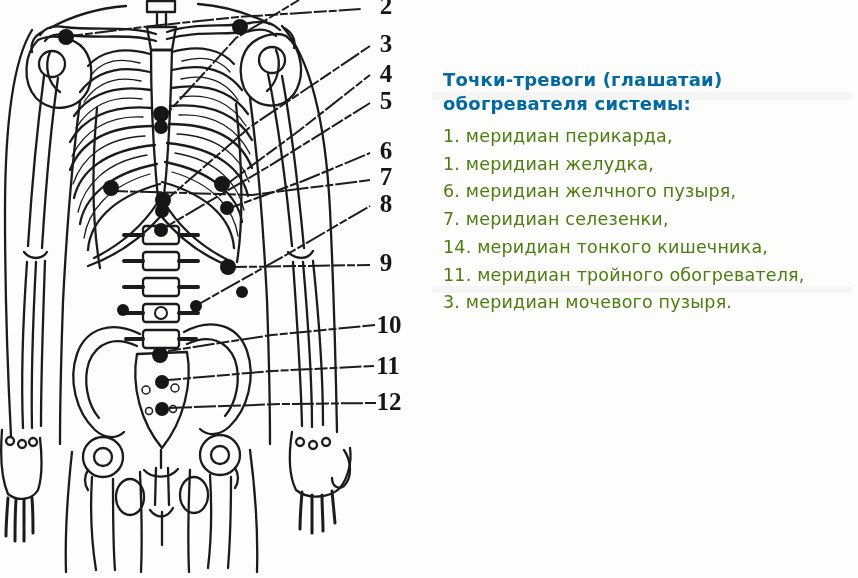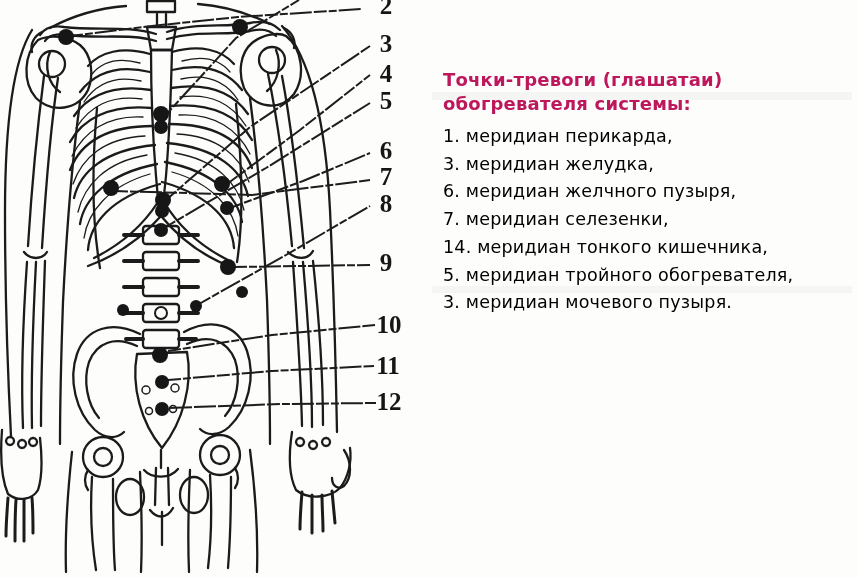--- a/index.html
+++ b/index.html
@@ -17,25 +17,25 @@
   .streak-1{left:432px;top:92px;width:420px;height:8px;}
   .streak-2{left:432px;top:286px;width:420px;height:7px;}
 
   
   .legend{
     position:absolute;left:443px;top:68px;width:406px;
     color:#2b2b2b;
   }
   .legend-title{
     font-weight:bold;font-size:18px;line-height:24px;
-    color:#be185d;letter-spacing:.2px;margin:0 0 7px 0;
+    color:#0369a1;letter-spacing:.2px;margin:0 0 7px 0;
   }
   .legend-list{
     list-style:none;margin:0;padding:0;
-    font-size:17.5px;line-height:27.7px;letter-spacing:.2px;color:#000000;
+    font-size:17.5px;line-height:27.7px;letter-spacing:.2px;color:#4d7c0f;
   }
 
   
   .leader{fill:none;stroke:#1d1d1d;stroke-width:2;stroke-dasharray:13 2 8 2 22 2;}
   .num{font-family:"Liberation Serif",serif;font-size:25px;font-weight:700;fill:#161616;text-anchor:middle;}
   .pt{fill:#161616;stroke:none;}
 </style>
 </head>
 <body>
 
@@ -246,22 +246,22 @@
   <div class="scan-streak streak-1"></div>
   <div class="scan-streak streak-2"></div>
 
   <div class="legend">
     <div class="legend-title">
       <div>Точки-тревоги (глашатаи)</div>
       <div>обогревателя системы:</div>
     </div>
     <ol class="legend-list">
       <li>1. меридиан перикарда,</li>
-      <li>3. меридиан желудка,</li>
+      <li>1. меридиан желудка,</li>
       <li>6. меридиан желчного пузыря,</li>
       <li>7. меридиан селезенки,</li>
       <li>14. меридиан тонкого кишечника,</li>
-      <li>5. меридиан тройного обогревателя,</li>
+      <li>11. меридиан тройного обогревателя,</li>
       <li>3. меридиан мочевого пузыря.</li>
     </ol>
   </div>
 
 </div>
 
 </body></html>

